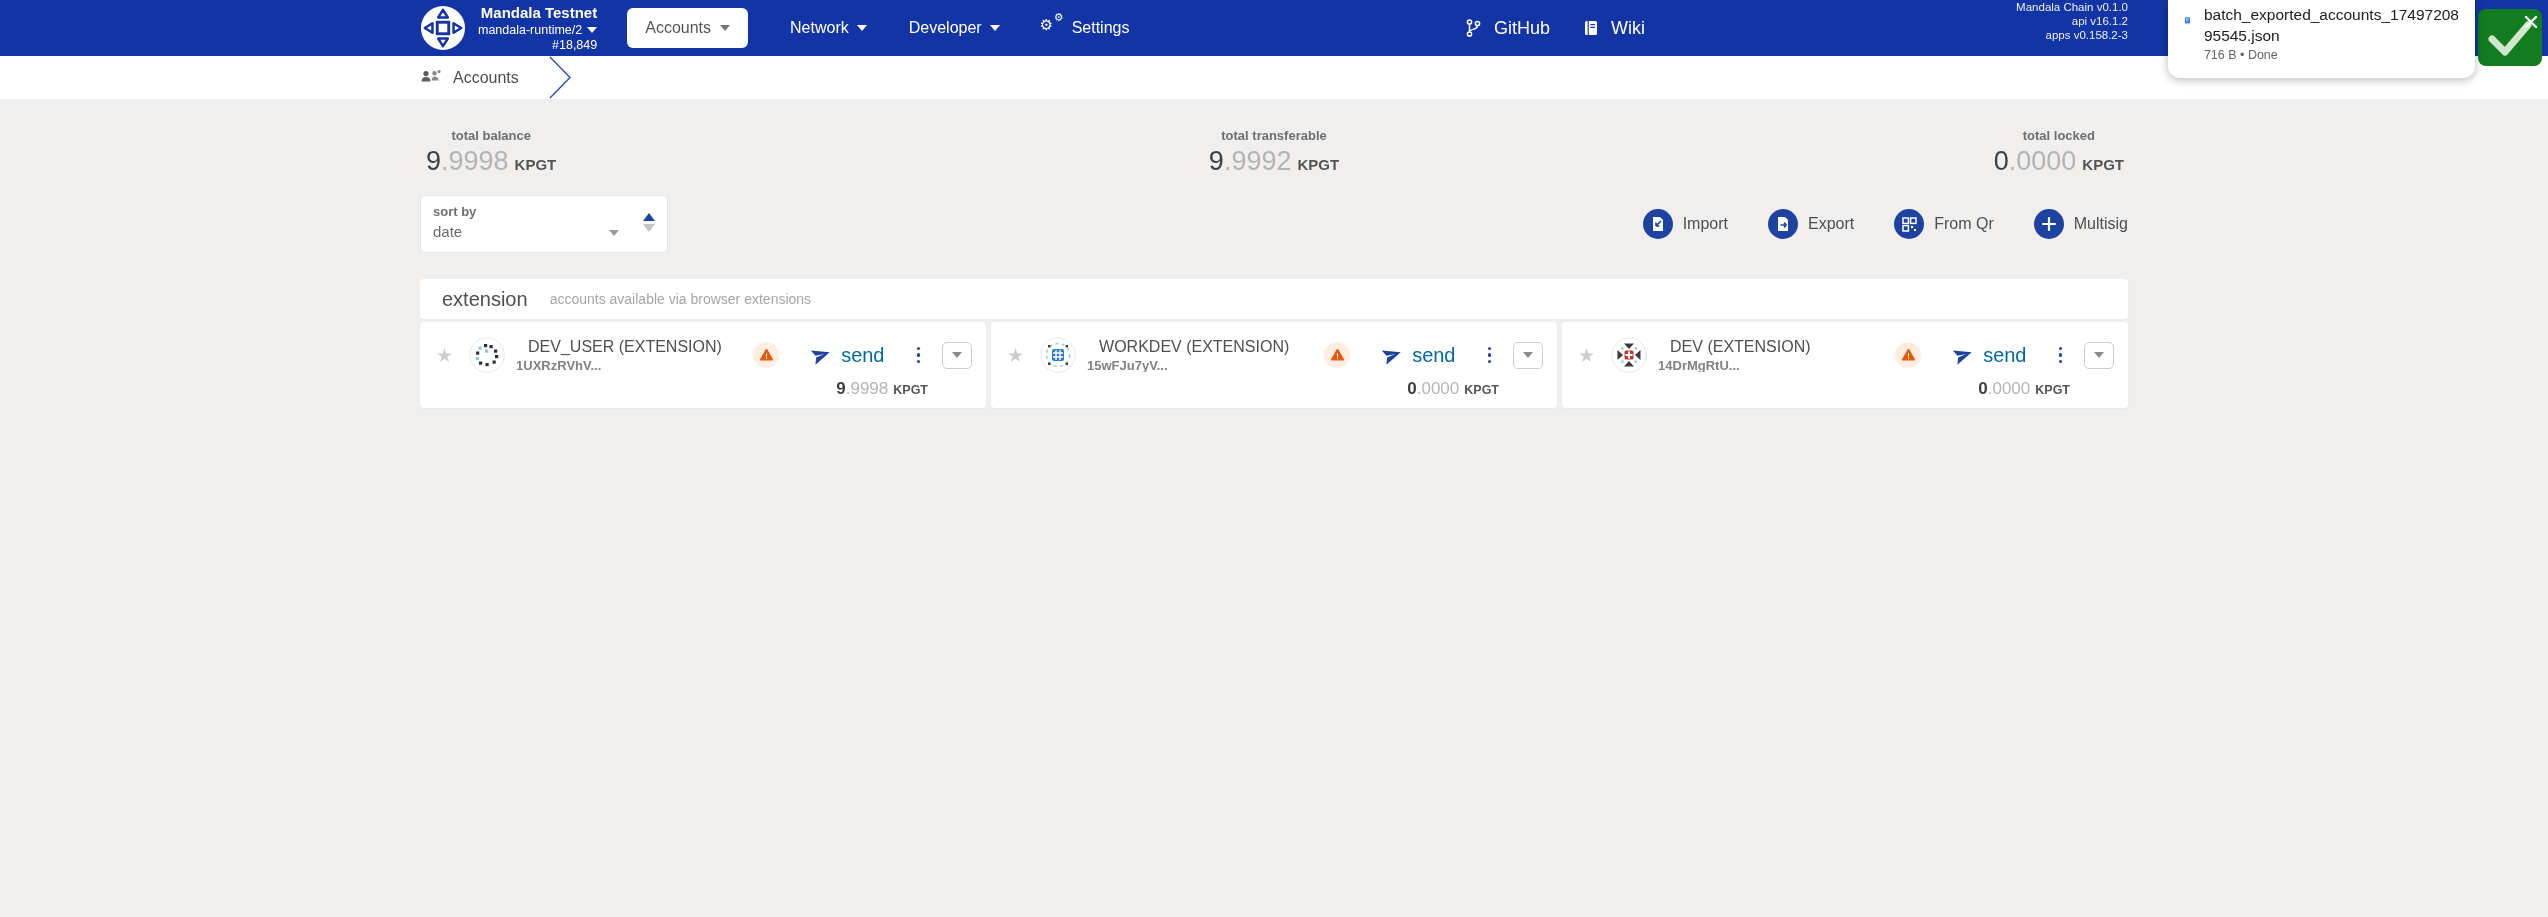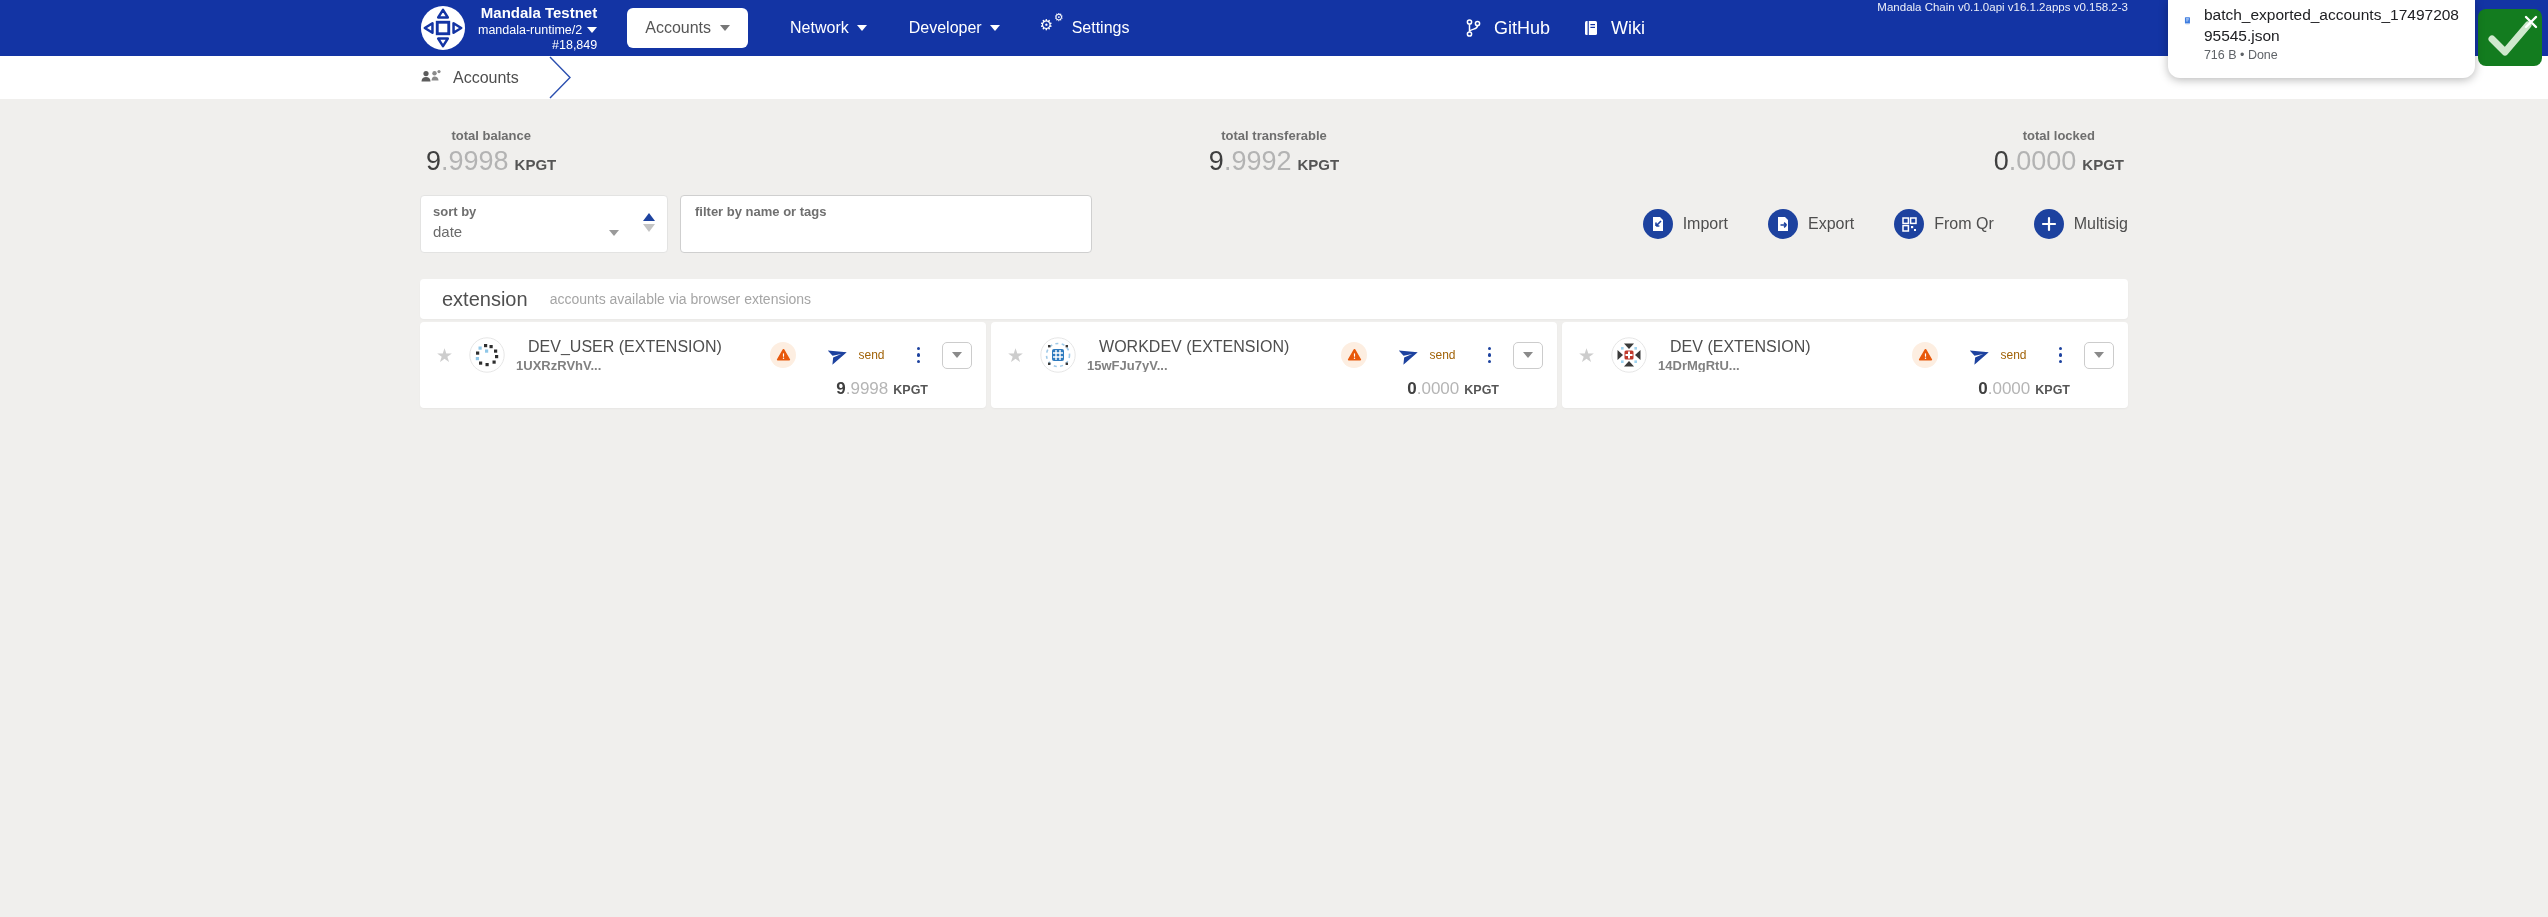--- a/index.html
+++ b/index.html
@@ -26,21 +26,21 @@
     display:flex; align-items:center; gap:9px; cursor:pointer;
   }
   .menu-item { margin-left:42px; color:#fff; font-size:16px; display:flex; align-items:center; gap:8px; cursor:pointer; }
   .caret { width:0; height:0; border-left:5px solid transparent; border-right:5px solid transparent; border-top:6px solid currentColor; display:inline-block; }
   .caret.dim { color:#777; }
   .gears { position:relative; width:22px; height:18px; font-family:"DejaVu Sans", sans-serif; }
   .gears .g1 { position:absolute; left:-2px; top:-3px; font-size:15px; }
   .gears .g2 { position:absolute; right:0px; top:-8px; font-size:11px; }
   .top-links { position:absolute; left:1046px; top:0; height:56px; display:flex; align-items:center; gap:34px; color:#fff; }
   .top-link { display:flex; align-items:center; gap:13px; font-size:18px; cursor:pointer; }
-  .version { position:absolute; right:0; top:0; height:44px; display:flex; flex-direction:row; justify-content:flex-end; text-align:right; color:rgba(255,255,255,.92); font-size:11.5px; line-height:14px; }
+  .version { position:absolute; right:0; top:0; height:44px; display:flex; flex-direction:column; justify-content:flex-start; text-align:right; color:rgba(255,255,255,.92); font-size:11.5px; line-height:14px; }
 
   
   .dl-card {
     position:absolute; left:2168px; top:0; width:307px; height:78px; z-index:40;
     background:#fff; border-radius:0 0 12px 12px; box-shadow:0 2px 10px rgba(0,0,0,.28);
     padding:4px 16px 0 16px; display:flex;
   }
   .dl-text { margin-left:13px; }
   .dl-name { font-size:15.5px; font-weight:500; color:#202124; line-height:21px; }
   .dl-meta { font-size:12.5px; color:#5f6368; margin-top:2px; }
@@ -106,21 +106,21 @@
     padding:10px 14px 8px 16px; box-shadow:0 1px 2px rgba(0,0,0,.04);
   }
   .card-top { display:flex; align-items:center; height:46px; }
   .star { font-family:"DejaVu Sans", sans-serif; font-size:19px; color:#cdcdcd; cursor:pointer; line-height:1; }
   .identicon { margin-left:16px; width:36px; height:36px; flex:0 0 36px; cursor:pointer; }
   .acct-names { margin-left:11px; line-height:1; overflow:hidden; }
   .acct-name { font-size:16px; color:#4e4e4e; margin-bottom:4px; white-space:nowrap;margin-left:12px; }
   .acct-addr { font-size:13px; color:#818181;font-weight:bold; }
   .warn { margin-left:auto; width:26px; height:26px; border-radius:50%; background:#fdeee1; display:flex; align-items:center; justify-content:center; flex:0 0 26px; }
   .send-btn { margin-left:32px; display:flex; align-items:center; gap:10px; cursor:pointer; }
-  .send-label { font-size:12px; color:#a16207; }
+  .send-label { font-size:20px; color:#0369a1; }
   .dots { margin-left:28px; display:flex; flex-direction:column; gap:3px; cursor:pointer; padding:4px; }
   .dots i { width:3.5px; height:3.5px; border-radius:50%; background:#1d429f; }
   .caret-box {
     margin-left:18px; width:30px; height:27px; background:#fff; border:1px solid #ccc; border-radius:5px;
     display:flex; align-items:center; justify-content:center; cursor:pointer; color:#8a8a8a;
   }
   .card-balance { text-align:right; padding-right:44px; margin-top:1px; font-size:17px; color:#3f3f3f; }
   .card-balance .int { font-weight:600; }
   .card-balance .frac { color:#b5b5b5; font-weight:400; }
   .card-balance .unit { font-size:12.5px; font-weight:600; color:#555; margin-left:5px; }
@@ -255,24 +255,20 @@
 
   <div class="filterrow">
     <div class="sortbox">
       <div class="box-label">sort by</div>
       <div class="sort-value">date</div>
       <span class="caret val-caret"></span>
       <div class="sort-dir">
         <span class="tri-up"></span>
         <span class="tri-dn"></span>
       </div>
-    </div>
-    <div class="filterbox">
-      <div class="box-label">filter by name or tags</div>
-      <input type="text" value="" style="">
     </div>
     <div class="actions">
       <div class="action">
         <span class="action-circle">
           <svg width="16" height="16" viewBox="0 0 16 16">
             <path d="M3 1 h7 l3 3 v11 h-10 z" fill="#ffffff"></path>
             <path d="M11 5 L6 10 M6 10 h3.4 M6 10 v-3.4" stroke="#1d429f" stroke-width="1.6" fill="none"></path>
           </svg>
         </span>
         <span class="action-label">Import</span>

